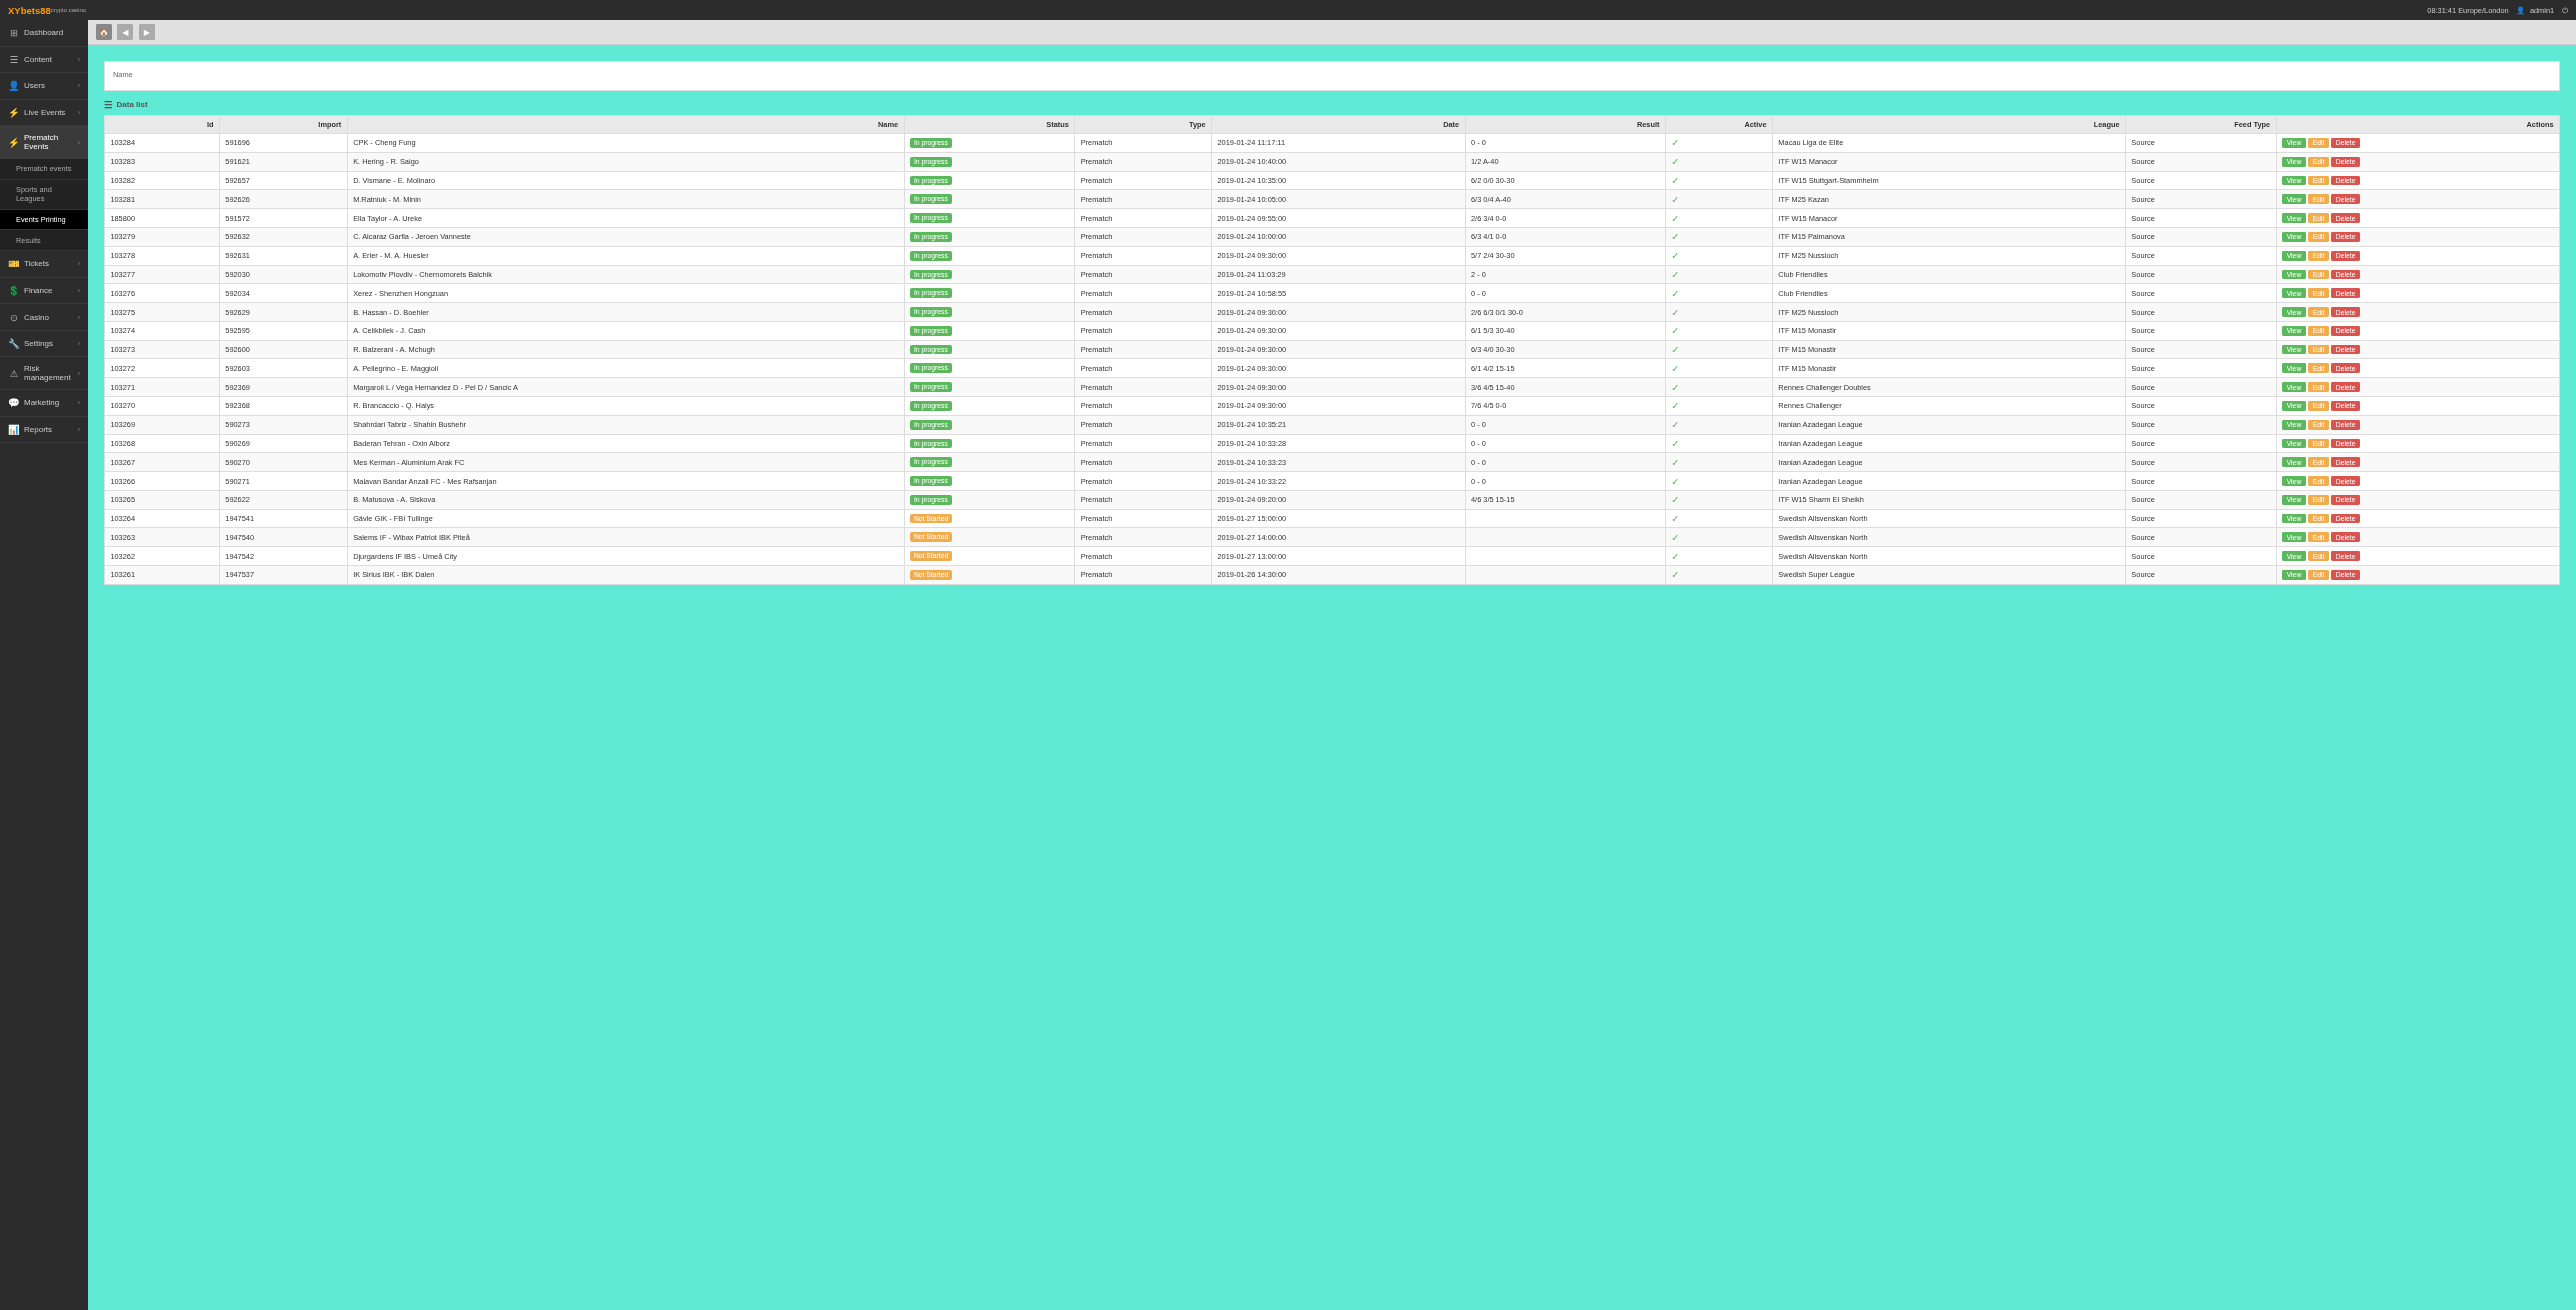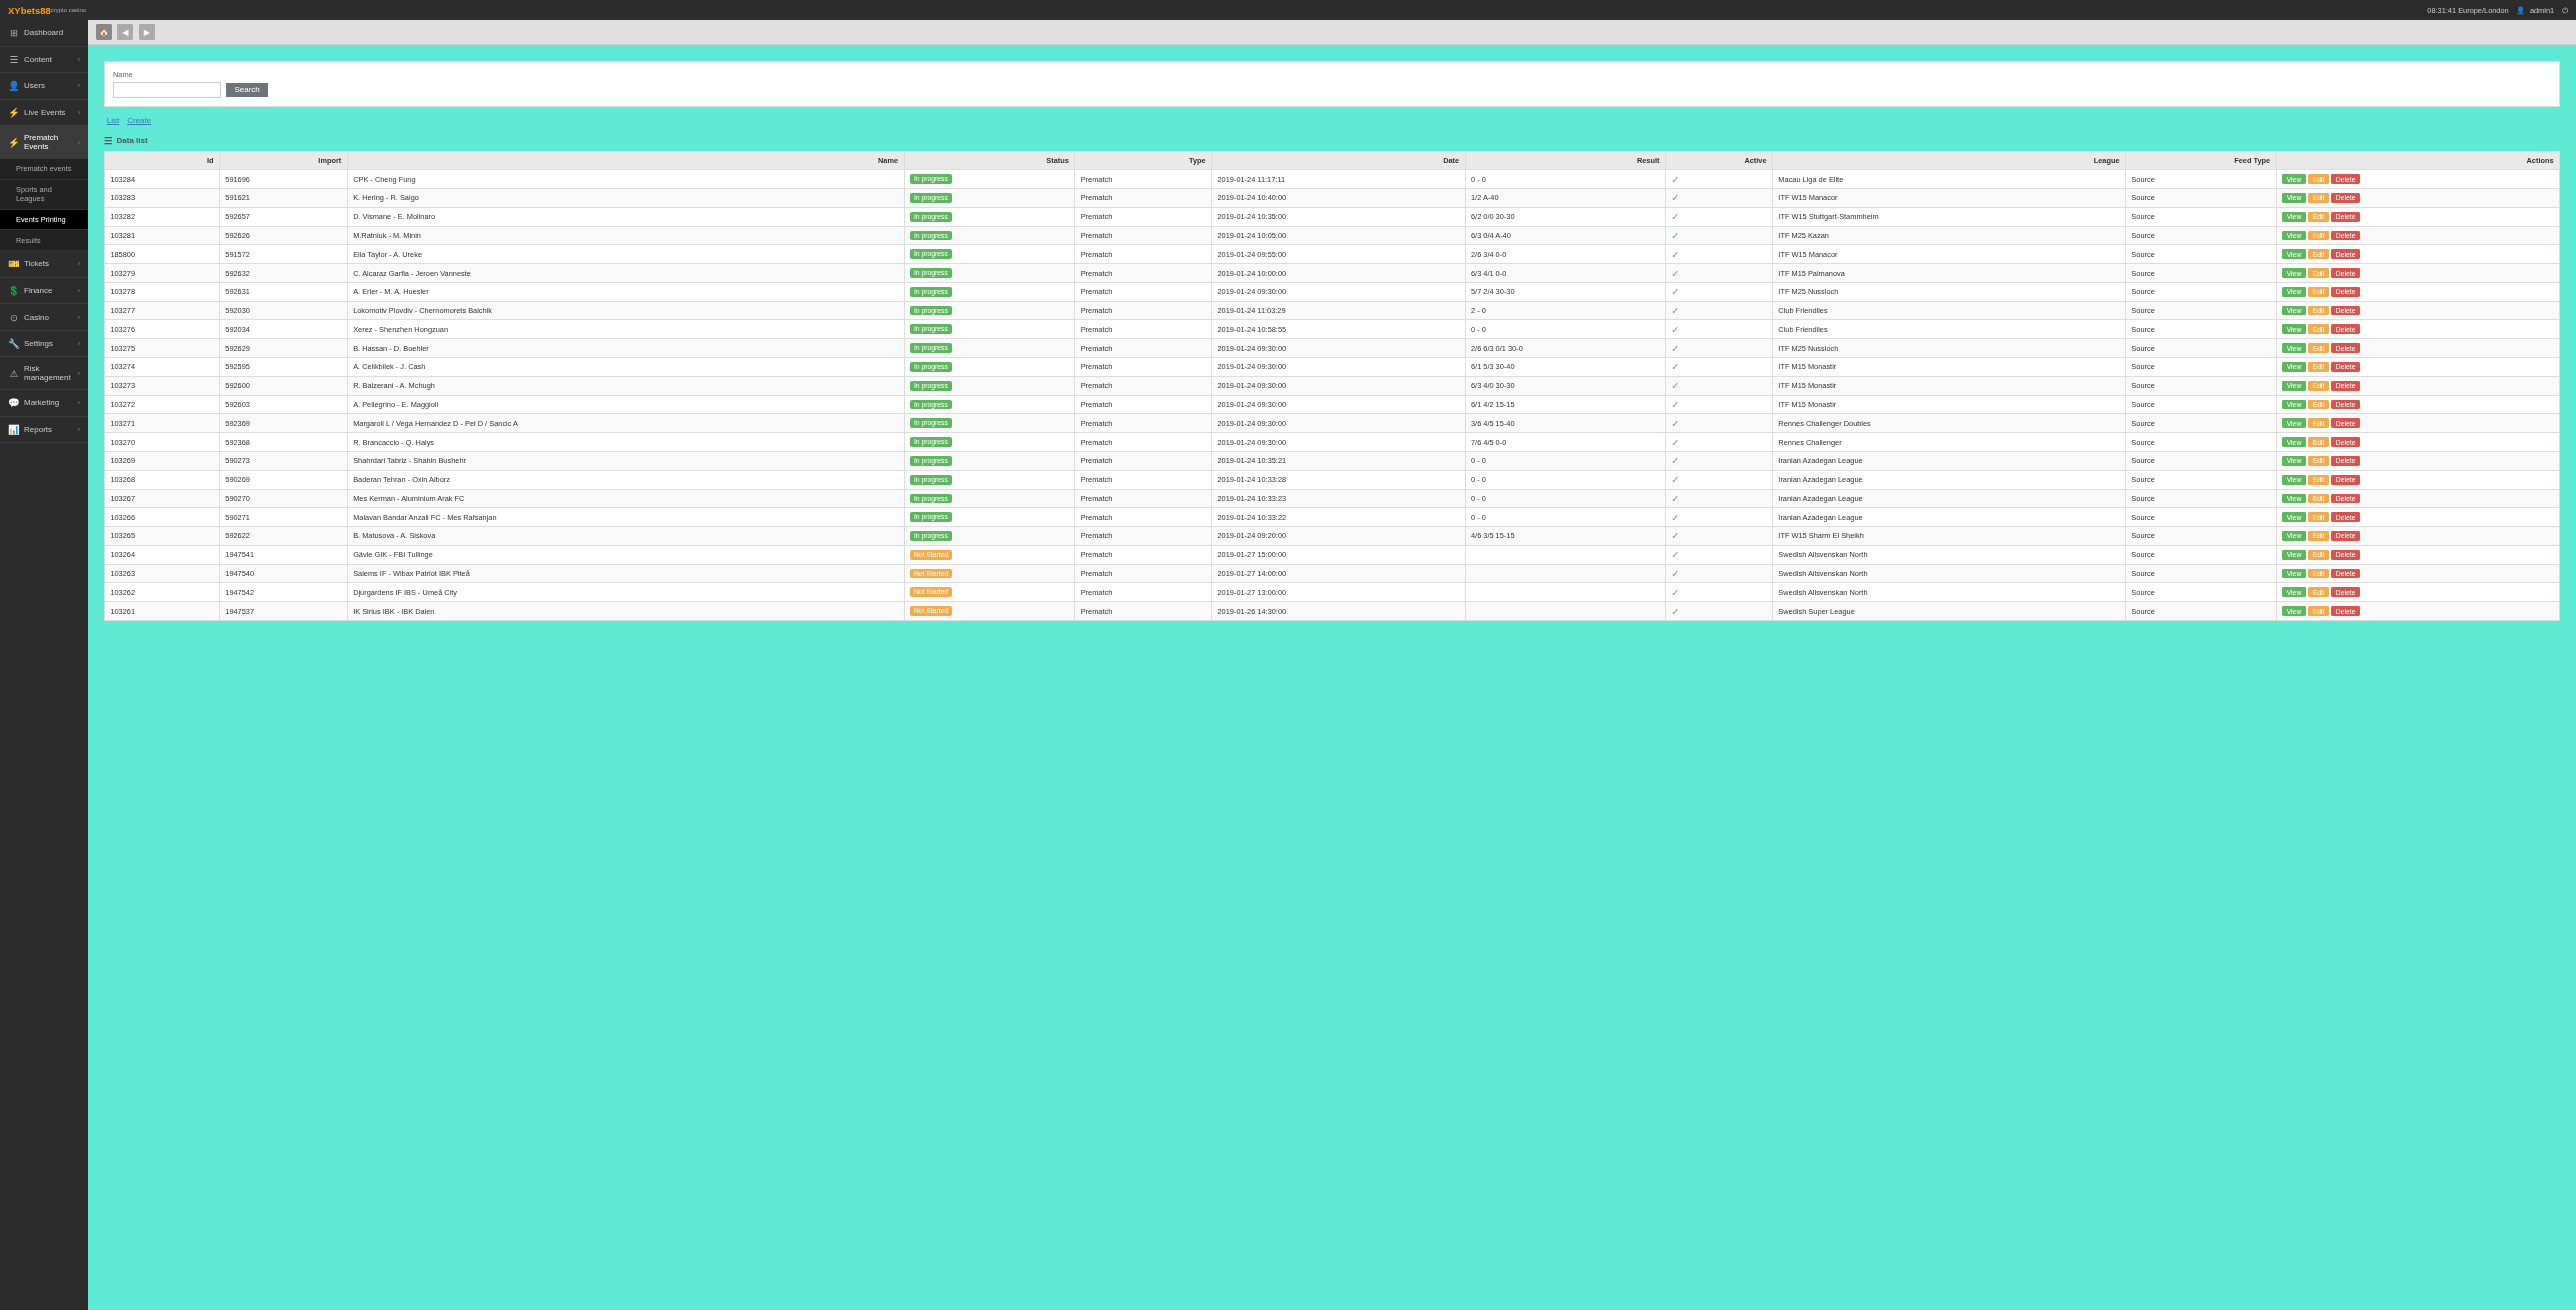--- a/index.html
+++ b/index.html
@@ -161,30 +161,22 @@
     <div class="breadcrumb-bar">
       <div class="breadcrumb-home">🏠</div>
       <div class="breadcrumb-nav">◀</div>
       <div class="breadcrumb-nav">▶</div>
     </div>
 
     <div class="content">
 
       <div class="search-section">
         <div class="search-label">Name</div>
-        <div class="search-row">
-          <input type="text" class="search-input" style="">
-          <button class="search-btn">Search</button>
-        </div>
-      </div>
-
-      <div class="tab-row">
-        <span class="tab-link">List</span>
-        <span class="tab-link">Create</span>
-      </div>
+      </div>
+
 
       <div class="data-list-header">
         <span class="data-list-icon">☰</span>
         <span>Data list</span>
       </div>
 
       <table class="data-table">
         <thead>
           <tr>
             <th>Id</th>

